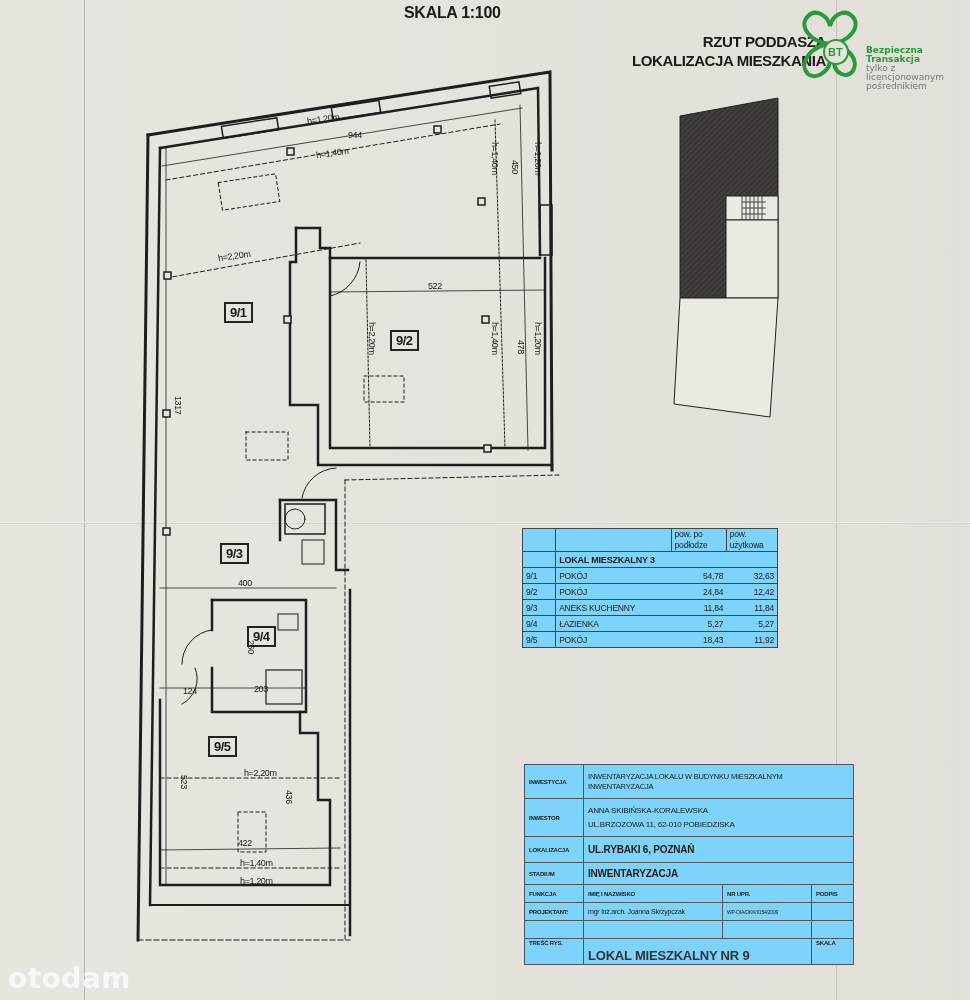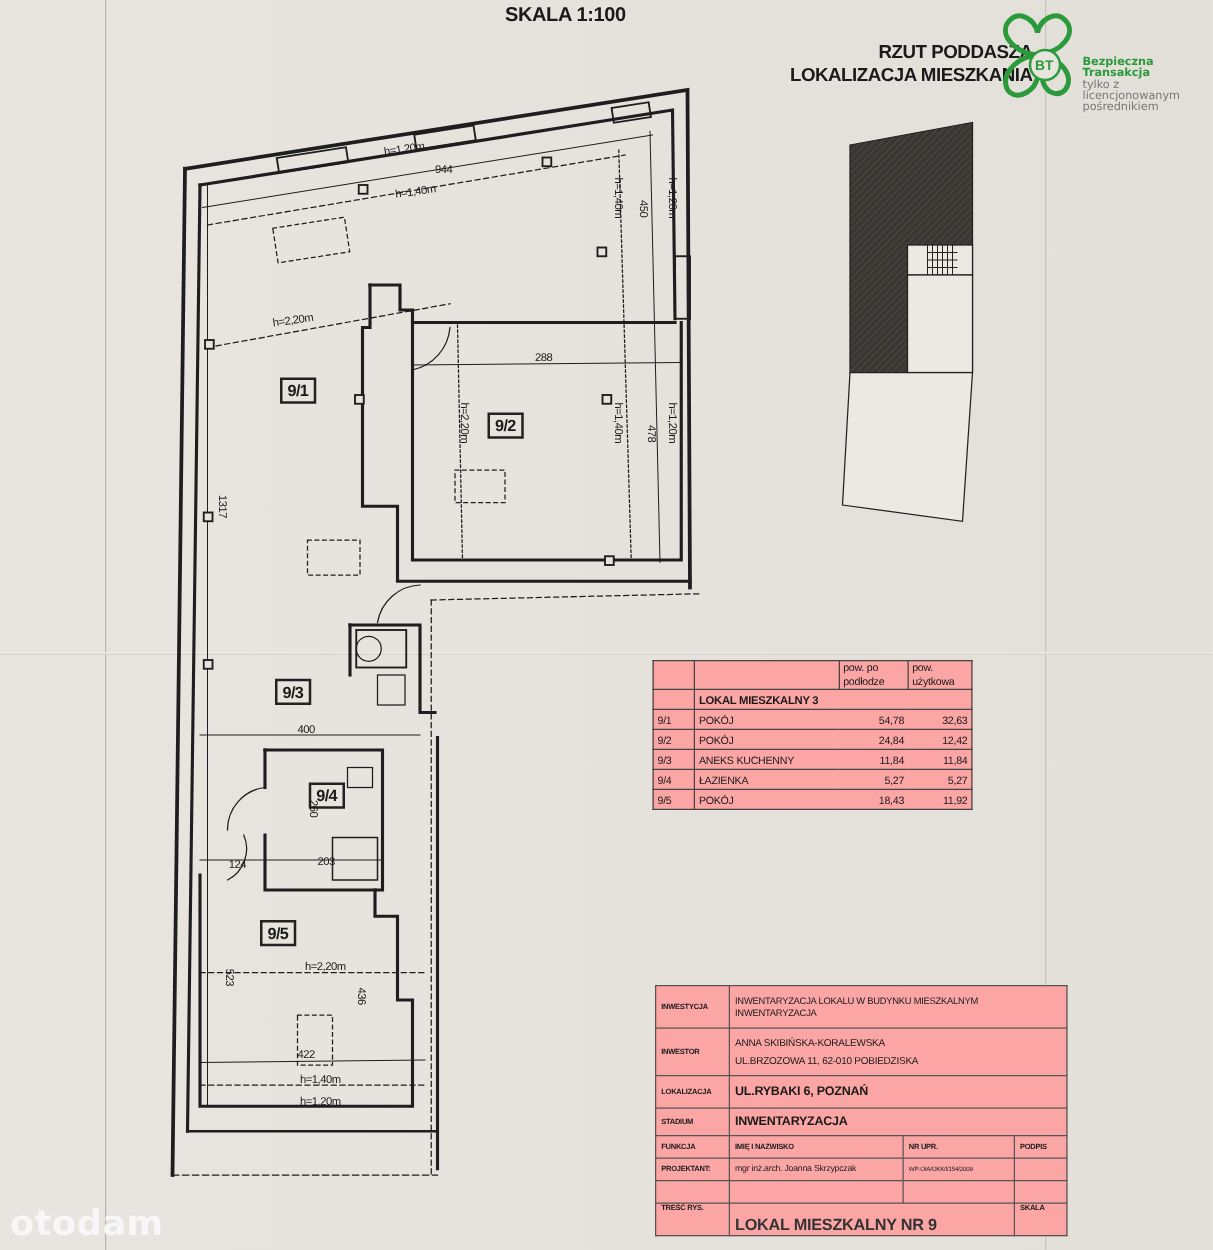--- a/index.html
+++ b/index.html
@@ -22,21 +22,21 @@
   .rzut-title { position: absolute; left: 632px; top: 32px; font-size: 15px; font-weight: bold; text-align: right; line-height: 19px; letter-spacing: -0.4px; }
   .rzut-title div { text-align: right; }
   .badge { position: absolute; left: 790px; top: 6px; width: 180px; height: 80px; }
   .badge-text { position: absolute; left: 866px; top: 46px; font-size: 9px; line-height: 9px; font-family: "DejaVu Sans", sans-serif; }
   .badge-text .g { color: #2a9a3a; font-weight: bold; }
   .badge-text .s { color: #777; }
   .plan { position: absolute; left: 0; top: 0; }
   .room-label { position: absolute; border: 2px solid #222; background: #e7e4de; font-size: 13px; font-weight: bold; padding: 1px 4px; letter-spacing: -0.5px; }
   .dim { position: absolute; font-size: 9px; letter-spacing: -0.4px; }
   .vdim { position: absolute; font-size: 9px; transform: rotate(90deg); transform-origin: left top; white-space: nowrap; letter-spacing: -0.4px; }
-  .tbl { position: absolute; border-collapse: collapse; font-size: 8.5px; letter-spacing: -0.2px; background: #fca5a5; }
+  .tbl { position: absolute; border-collapse: collapse; font-size: 8.5px; letter-spacing: -0.2px; background: #7dd3fc; }
   .tbl td { border: 1px solid #444; padding: 0 3px; height: 15px; }
   .num { text-align: right; }
   .stamp td { border: 1px solid #555; padding: 1px 4px; font-size: 7.5px; }
   .otodam { position: absolute; left: 8px; top: 962px; font-size: 28px; font-weight: bold; color: #f7f7f7; letter-spacing: 0.5px; font-family: "DejaVu Sans", sans-serif; }
   .loc-map { position: absolute; left: 670px; top: 92px; }
 </style>
 </head>
 <body>
 
 <div class="paper"></div>
@@ -166,21 +166,21 @@
   </g>
 </svg>
 
 <div class="room-label" style="left:224px;top:302px;">9/1</div>
 <div class="room-label" style="left:390px;top:330px;">9/2</div>
 <div class="room-label" style="left:220px;top:543px;">9/3</div>
 <div class="room-label" style="left:247px;top:626px;">9/4</div>
 <div class="room-label" style="left:208px;top:736px;">9/5</div>
 
 <div class="dim" style="left:348px;top:130px;">944</div>
-<div class="dim" style="left:428px;top:281px;">288</div>
+<div class="dim" style="left:428px;top:281px;">522</div>
 <div class="vdim" style="left:183px;top:396px;">1317</div>
 <div class="vdim" style="left:520px;top:160px;">450</div>
 <div class="vdim" style="left:526px;top:340px;">478</div>
 <div class="dim" style="left:238px;top:578px;">400</div>
 <div class="vdim" style="left:256px;top:640px;">260</div>
 <div class="dim" style="left:254px;top:684px;">203</div>
 <div class="dim" style="left:183px;top:686px;">124</div>
 <div class="vdim" style="left:189px;top:775px;">523</div>
 <div class="vdim" style="left:294px;top:790px;">436</div>
 <div class="dim" style="left:238px;top:838px;">422</div>
@@ -235,21 +235,21 @@
       </tr>
   <tr>
         <td>9/5</td>
         <td style="border-right:none;">POKÓJ</td>
         <td class="num" style="border-left:none;border-right:none;">18,43</td>
         <td class="num" style="border-left:none;">11,92</td>
       </tr>
 </tbody>
   </table>
 
-<table class="tbl stamp" style="left:524px;top:764px;width:330px;margin-top:24px;">
+<table class="tbl stamp" style="left:524px;top:764px;width:330px;">
   <tbody>
       <tr style="height:34px;">
     <td style="width:50px;font-size:6px;font-weight:bold;">INWESTYCJA</td>
     <td colspan="3" style="font-size:7.5px;line-height:10px;"><span>INWENTARYZACJA LOKALU W BUDYNKU MIESZKALNYM</span><br><span>INWENTARYZACJA</span></td>
   </tr>
   <tr style="height:38px;">
     <td style="font-size:6px;font-weight:bold;">INWESTOR</td>
     <td colspan="3" style="font-size:8px;line-height:14px;"><span>ANNA SKIBIŃSKA-KORALEWSKA</span><br><span>UL.BRZOZOWA 11, 62-010 POBIEDZISKA</span></td>
   </tr>
   <tr style="height:26px;">

